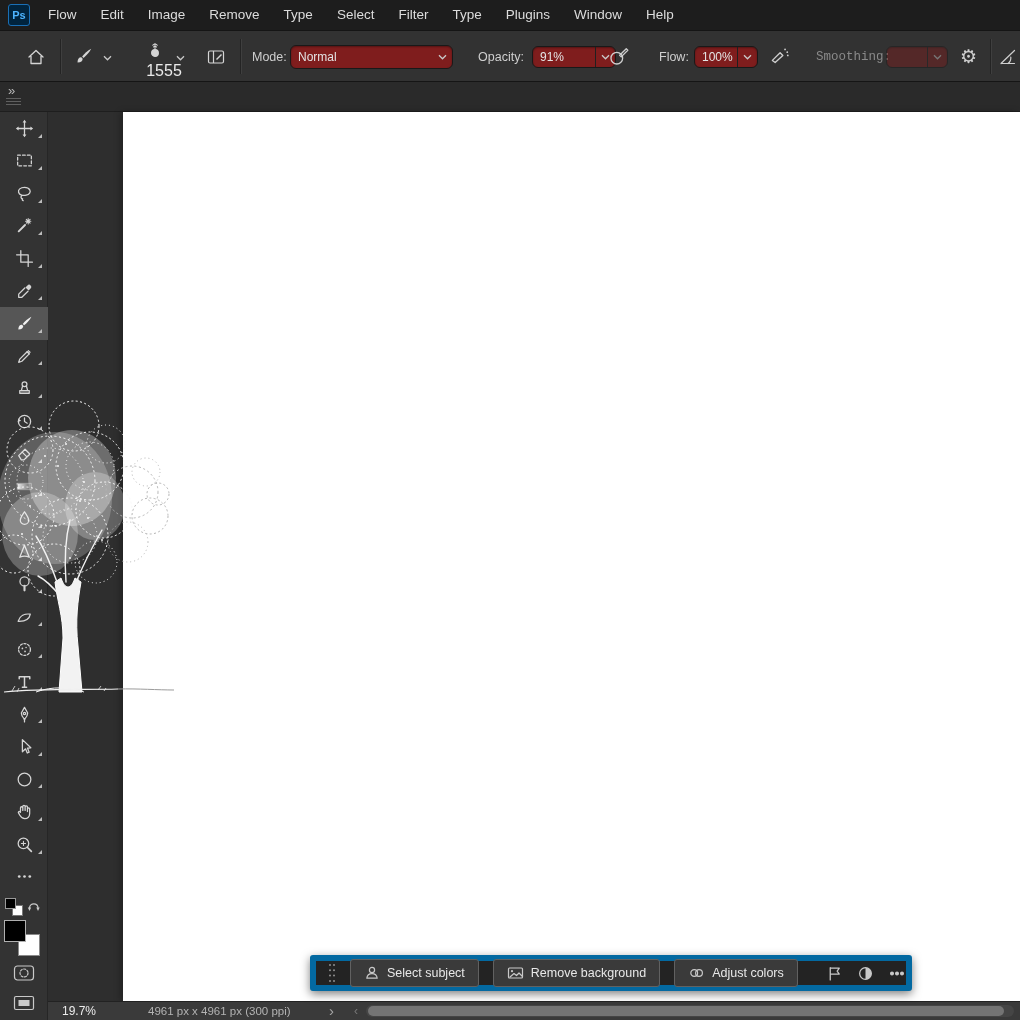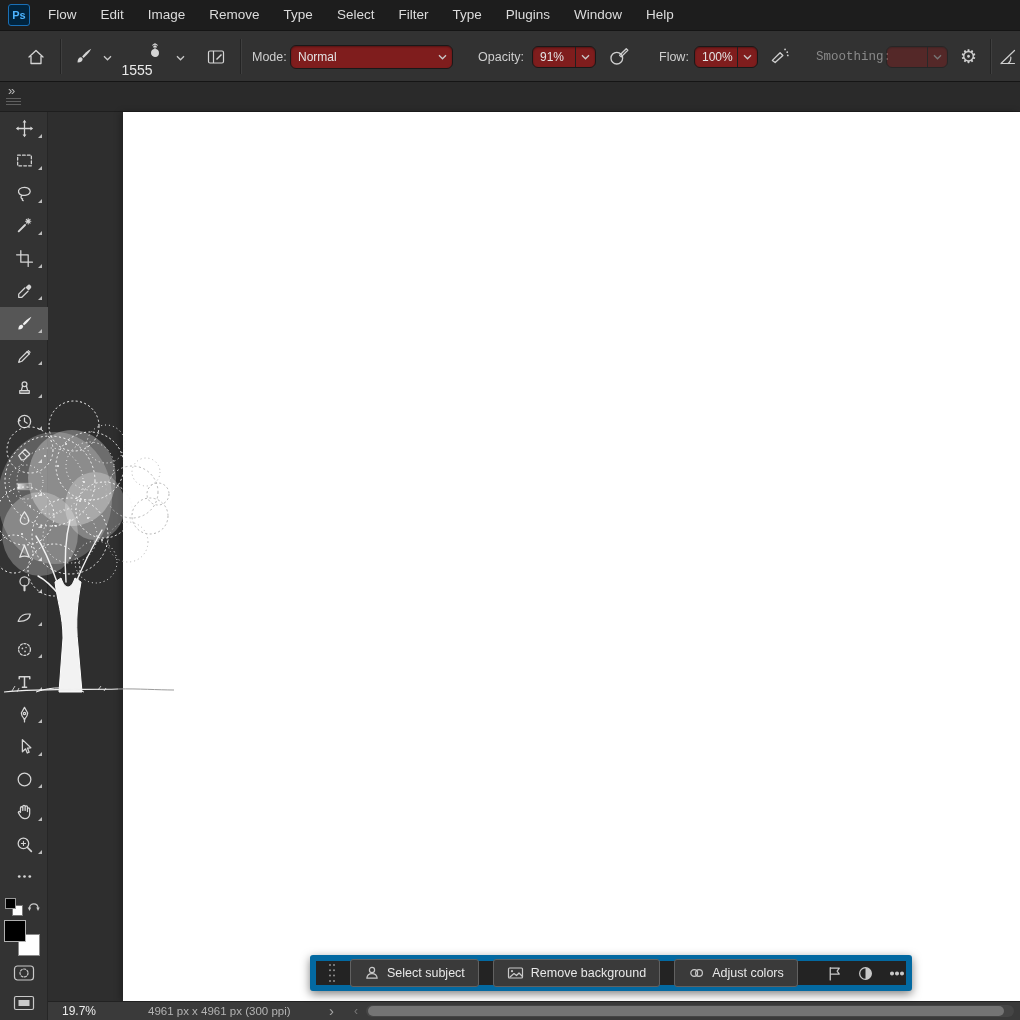--- a/index.html
+++ b/index.html
@@ -20,21 +20,21 @@
   .options-bar .vsep{position:absolute;top:8px;width:1px;height:35px;background:#242424;box-shadow:1px 0 0 #3f3f3f;}
   .obtn{position:absolute;display:flex;align-items:center;justify-content:center;}
   .olabel{position:absolute;top:19px;font-size:12.5px;color:#cfcfcf;white-space:nowrap;}
   .olabel.dim{color:#8a8a8a;}
   .dropdown{position:absolute;display:flex;align-items:center;background:#7f1d1d;border:1px solid #191919;
     border-radius:6px;box-shadow:inset 0 1px 2px rgba(0,0,0,.35);color:#e4e4e4;font-size:12px;box-sizing:border-box;}
   .dropdown .val{flex:1;padding-left:7px;white-space:nowrap;overflow:hidden;}
   .dropdown .chev{flex:none;display:flex;align-items:center;padding:0 5px;border-left:1px solid #202020;height:100%;}
   .dropdown.noline .chev{border-left:none;}
   .dropdown.dim{opacity:.45;}
-  .brush-size-num{position:absolute;left:117px;top:31px;width:40px;text-align:center;color:#eaeaea;font-size:14px;}
+  .brush-size-num{position:absolute;left:144px;top:31px;width:40px;text-align:center;color:#eaeaea;font-size:16px;}
   .gear-glyph{position:absolute;left:960px;top:15px;font-size:19px;color:#cfcfcf;line-height:22px;}
 
   
   .tab-bar{position:absolute;left:0;top:82px;width:1020px;height:30px;background:#2a2a2a;
     border-bottom:1px solid #1e1e1e;box-sizing:border-box;}
   .collapse-chevrons{position:absolute;left:8px;top:1px;color:#b9b9b9;font-size:13px;line-height:16px;cursor:default;}
   .panel-grip{position:absolute;left:6px;top:16px;width:15px;height:9px;
     background:repeating-linear-gradient(180deg,#606060 0 1px,transparent 1px 3px);}
   .doc-tab{position:absolute;left:56px;top:0;height:30px;background:#424242;display:flex;align-items:center;
     padding:0 10px;gap:8px;}
@@ -167,21 +167,21 @@
     <div class="dropdown noline" style="left:290px;top:14px;width:163px;height:24px;">
       <span class="val">Normal</span>
       <span class="chev">
         <svg width="9" height="6" viewBox="0 0 9 6">
             <path d="M1 1.2 L4.5 4.8 L8 1.2" stroke="#c9c9c9" fill="none" stroke-width="1.3"></path>
           </svg>
       </span>
     </div>
 
     <span class="olabel" style="left:478px;">Opacity:</span>
-    <div class="dropdown" style="left:532px;top:15px;width:64px;height:22px;">
+    <div class="dropdown" style="left:532px;top:15px;width:84px;height:22px;">
       <span class="val">91%</span>
       <span class="chev">
         <svg width="9" height="6" viewBox="0 0 9 6">
             <path d="M1 1.2 L4.5 4.8 L8 1.2" stroke="#c9c9c9" fill="none" stroke-width="1.3"></path>
           </svg>
       </span>
     </div>
 
     <div class="obtn" style="left:608px;top:14px;">
       <span>

